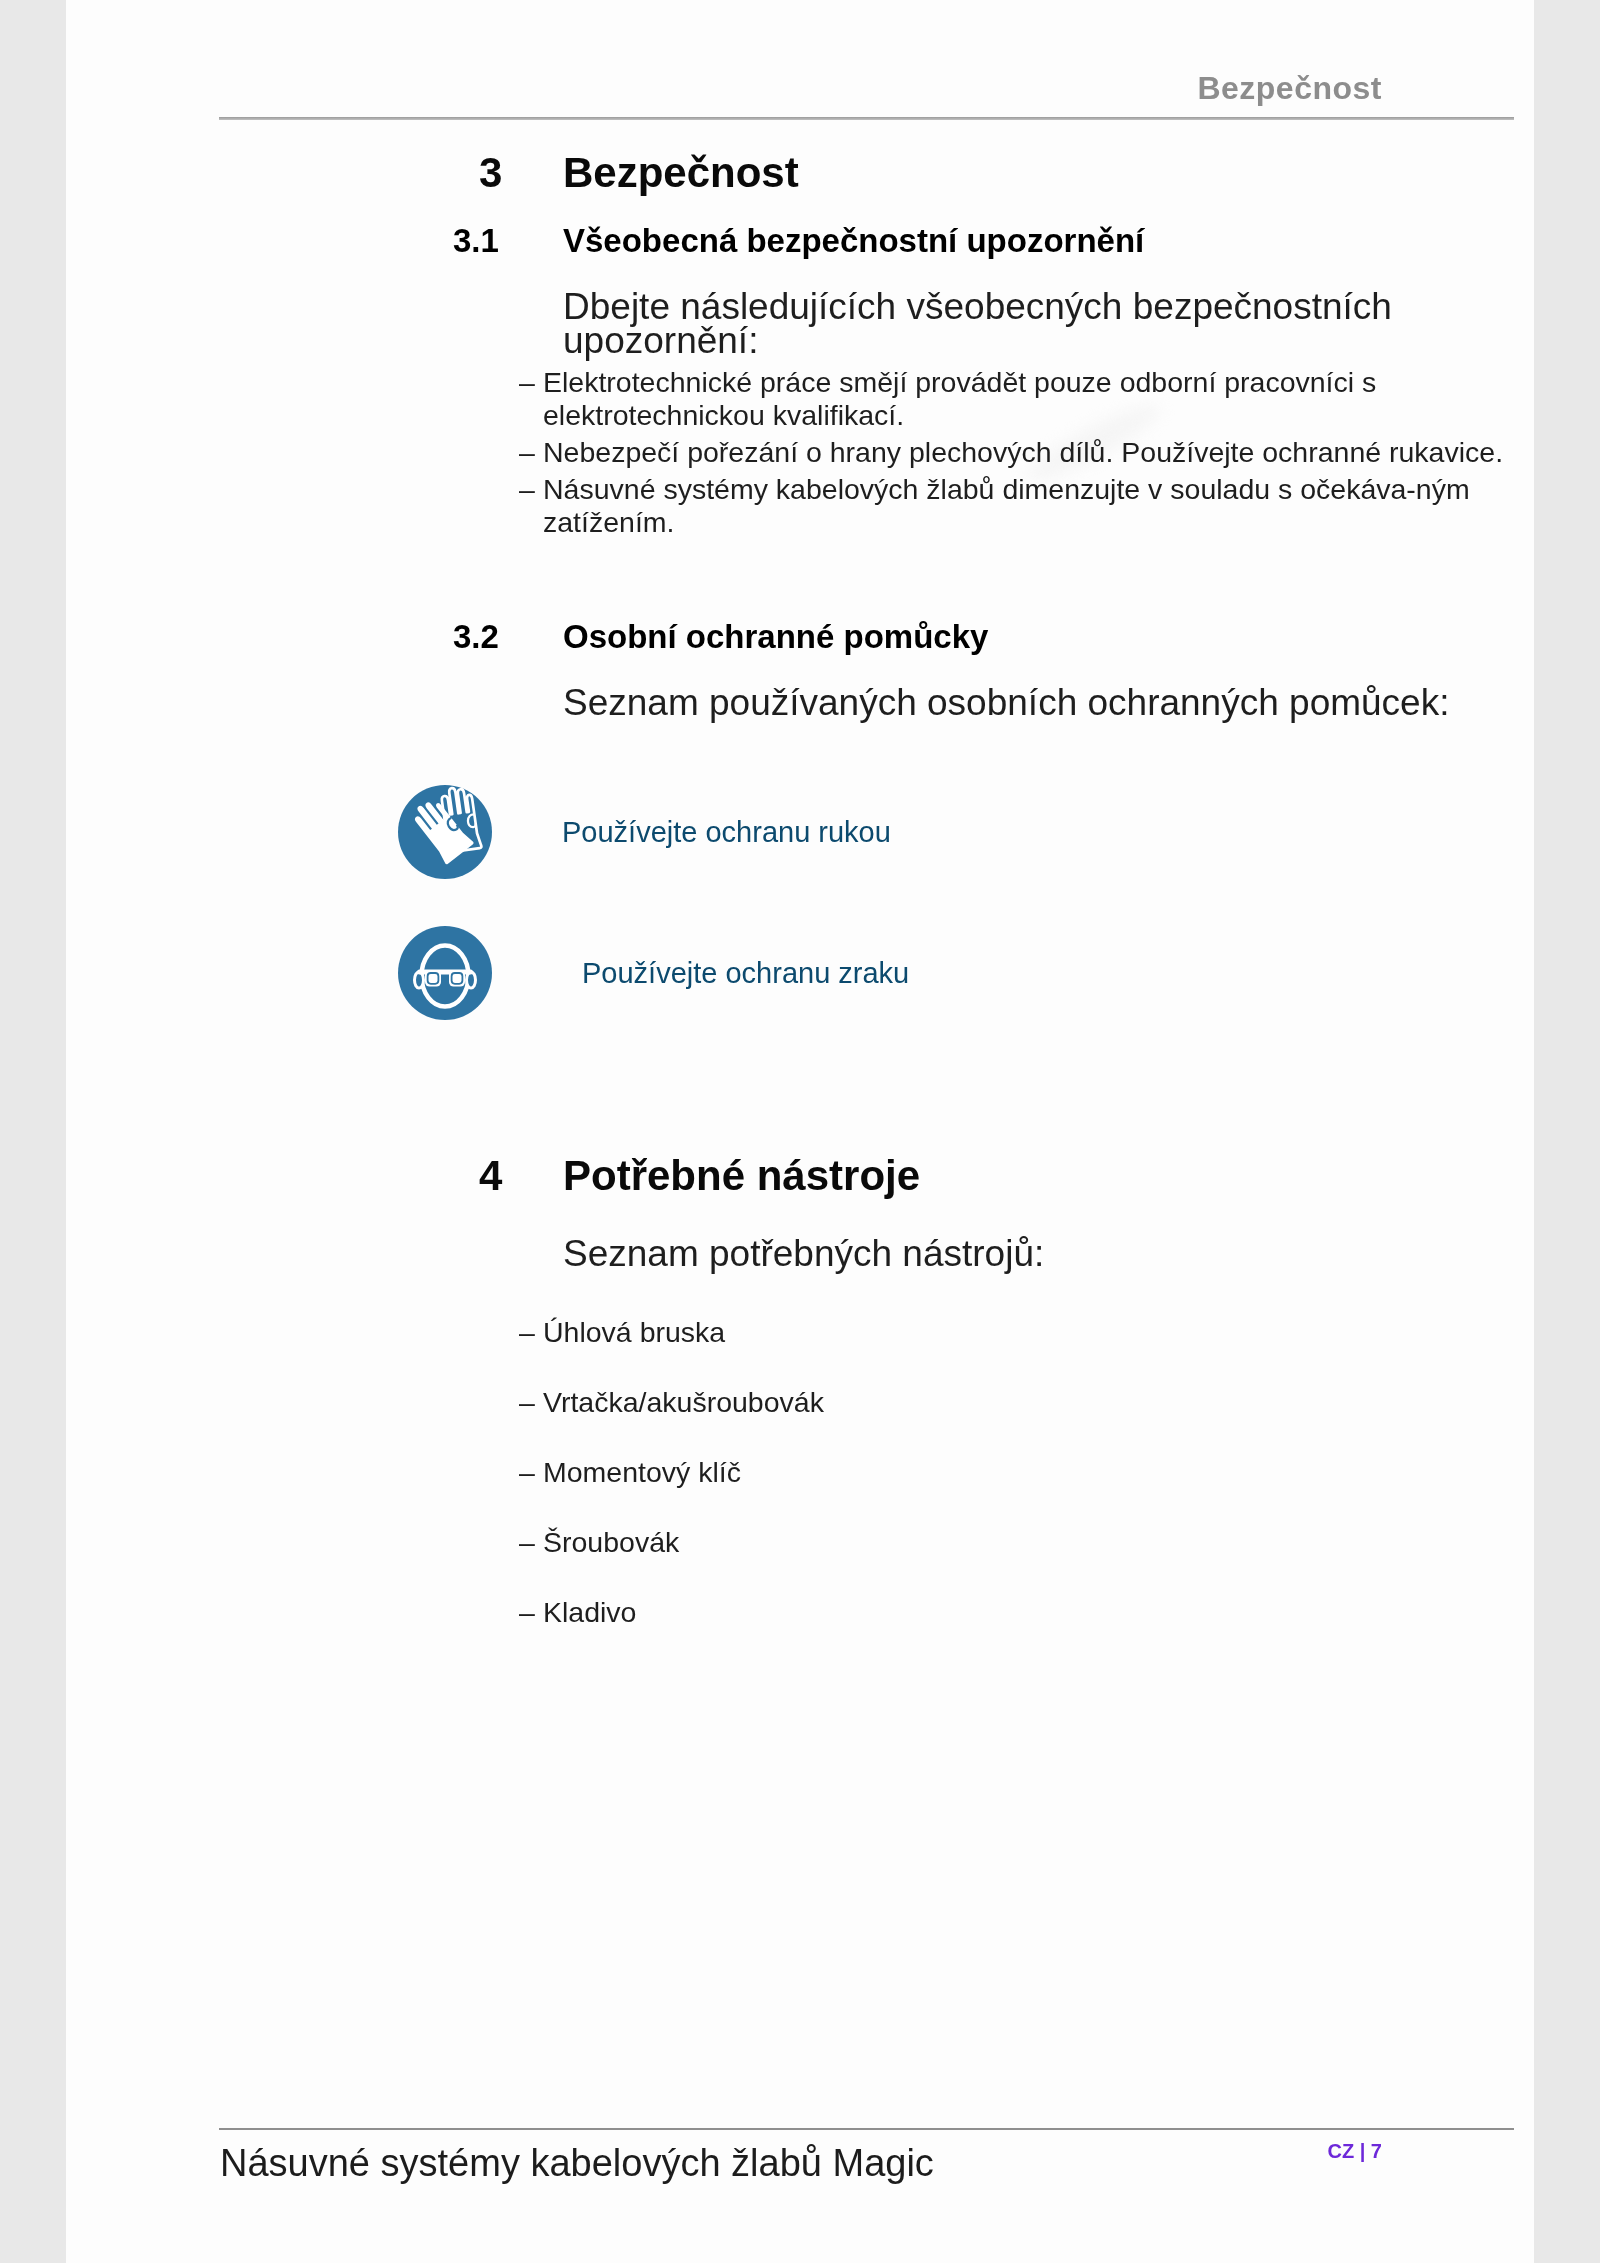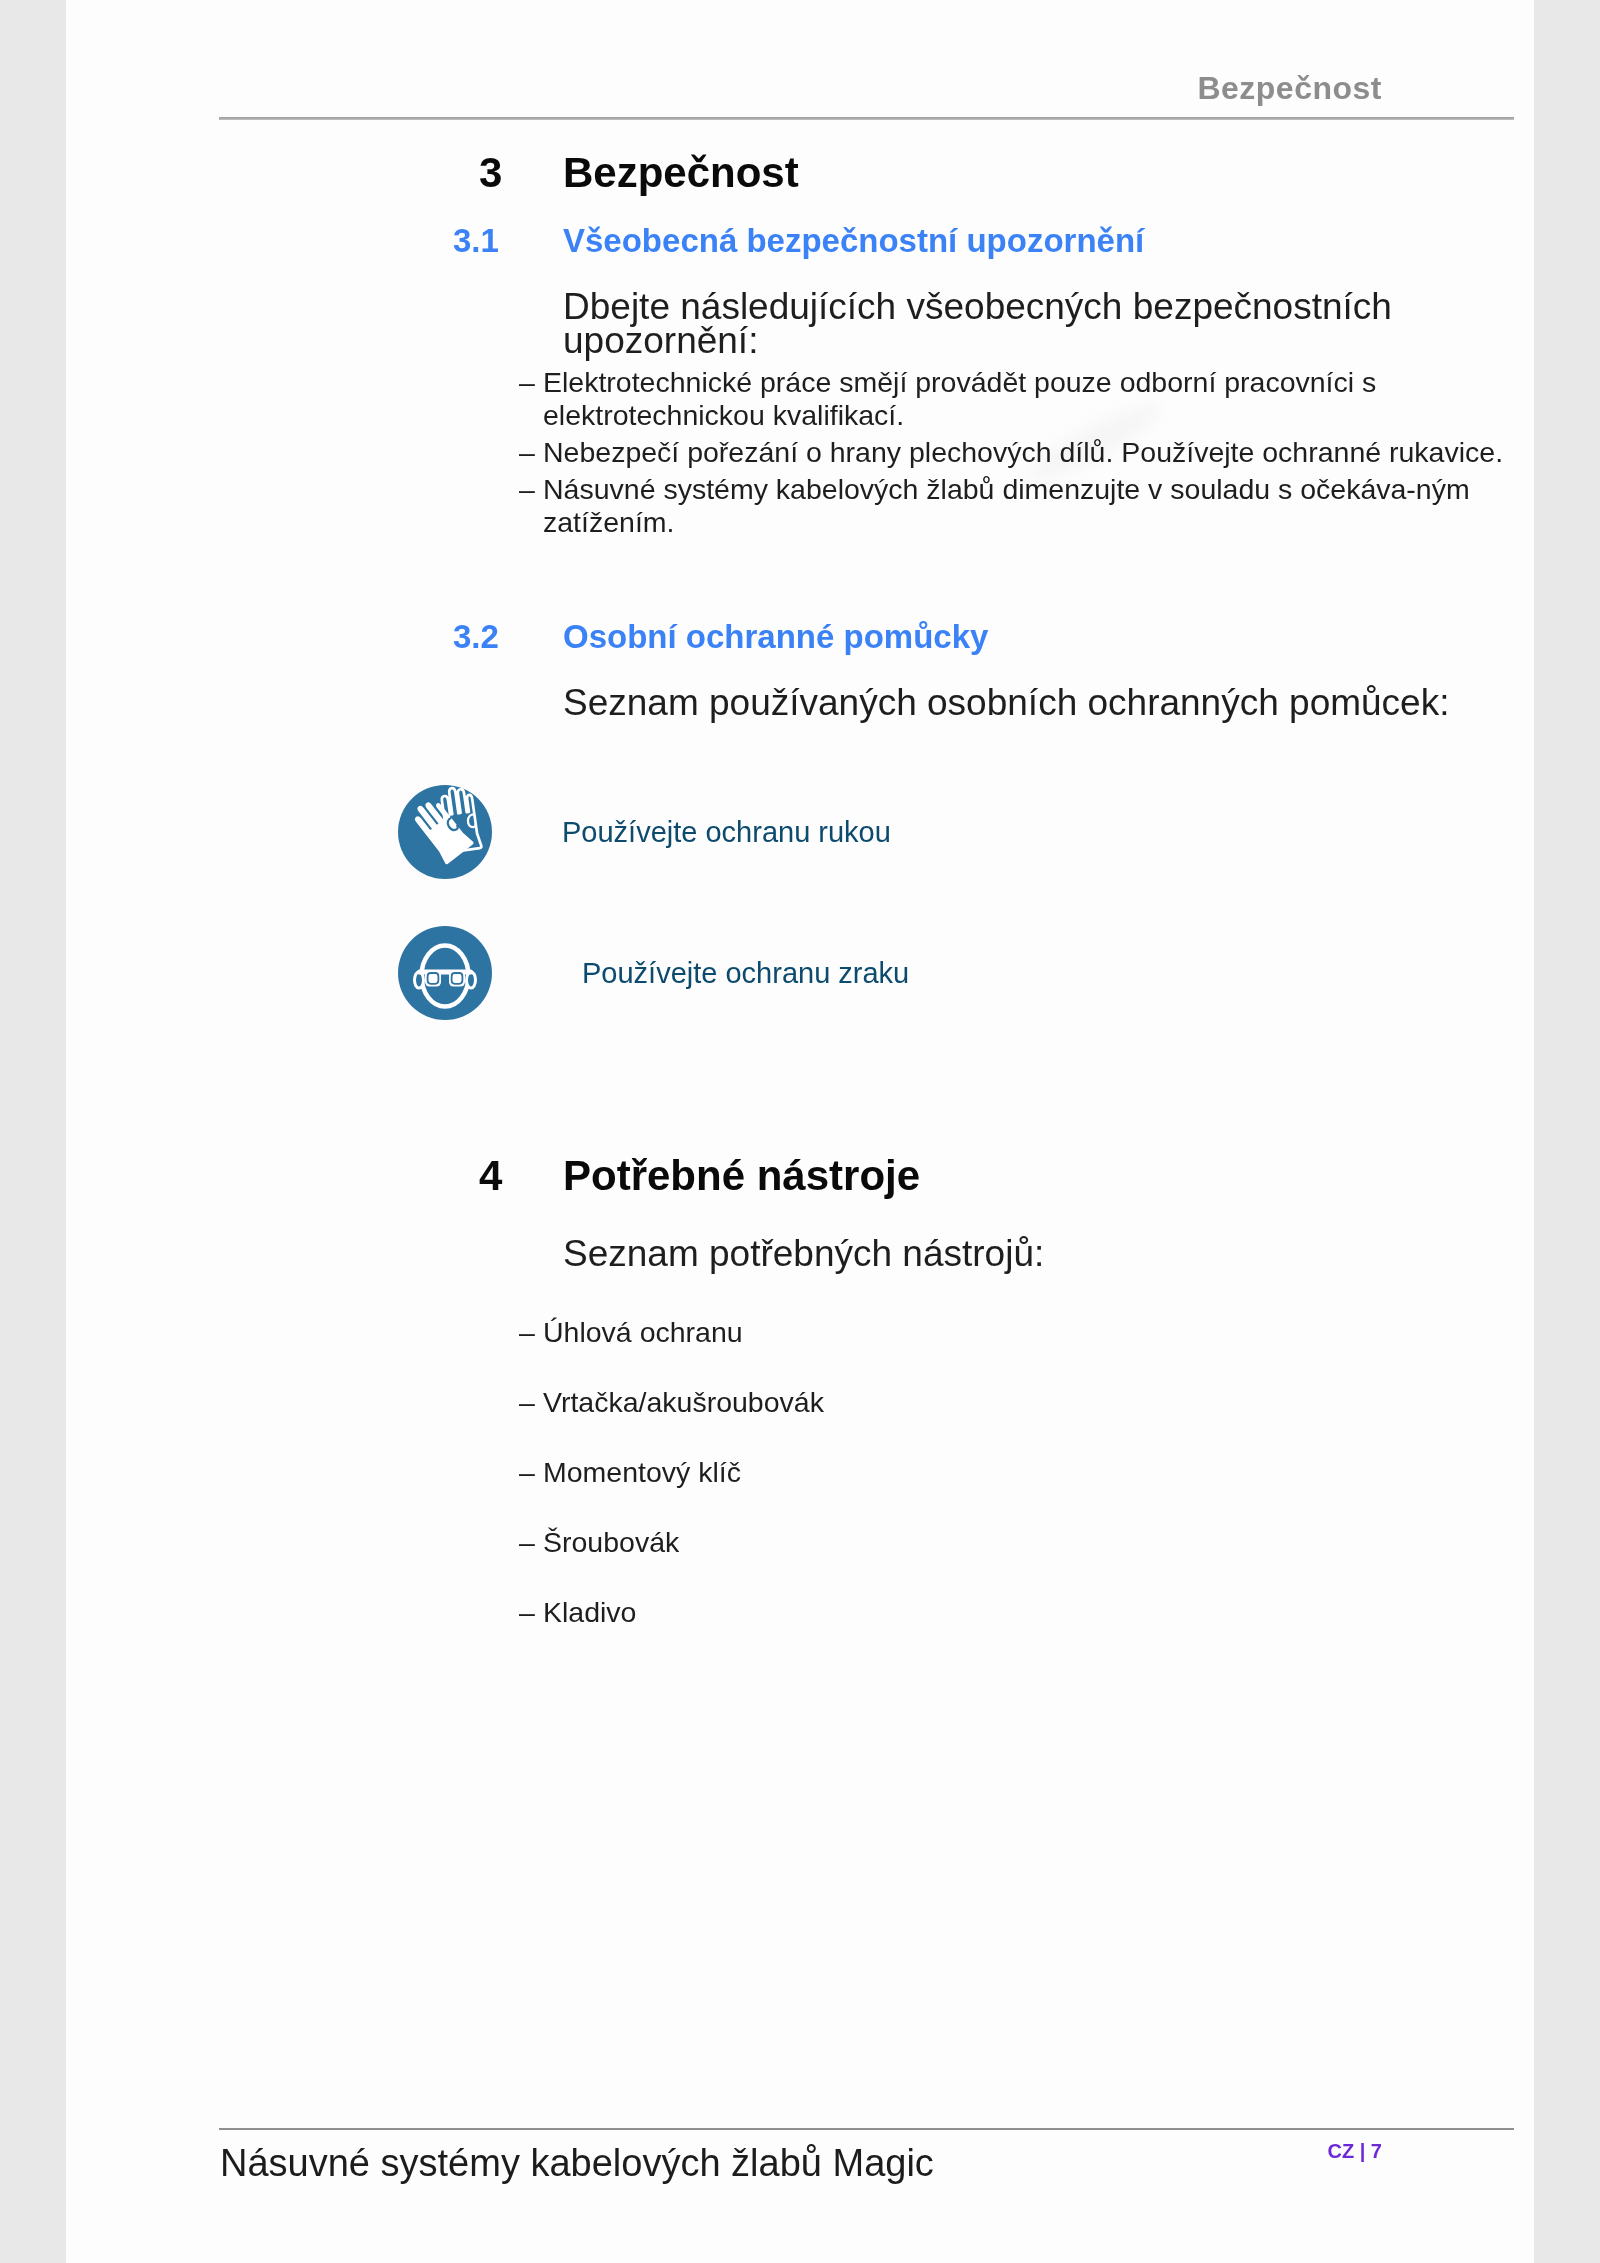--- a/index.html
+++ b/index.html
@@ -17,21 +17,21 @@
     position:absolute;top:70px;right:152px;
     font-size:32px;font-weight:bold;color:#8d8d8d;letter-spacing:.5px;
   }
   .head-rule{
     position:absolute;top:117px;left:153px;width:1295px;height:3px;
     background:linear-gradient(to bottom,#9a9a9a,#c2c2c2);
   }
   
   .h1{position:absolute;left:413px;display:flex;font-size:42px;font-weight:bold;color:#0a0a0a;line-height:1.1;}
   .h1 .num{width:84px;flex:0 0 84px;}
-  .h2{position:absolute;left:387px;display:flex;font-size:33px;font-weight:bold;color:#3b82f6;line-height:1.15;align-items:center;}
+  .h2{position:absolute;left:387px;display:flex;font-size:33px;font-weight:bold;color:#000000;line-height:1.15;align-items:center;}
   .h2 .num{width:110px;flex:0 0 110px;}
   .para{position:absolute;left:497px;font-size:37px;line-height:34px;color:#1e1e1e;}
   
   .dash-list{position:absolute;left:453px;}
   .dash-item{display:flex;margin-bottom:4px;font-size:28.5px;line-height:33px;color:#1e1e1e;}
   .dash-item .dash{flex:0 0 24px;width:24px;}
   .dash-item .txt{width:980px;}
   .tools .dash-item{margin-bottom:37px;}
   .tools .dash-item .txt{width:900px;}
   
@@ -133,21 +133,21 @@
   <div class="h1" style="top:1153px;">
     <span class="num">4</span>
     <span class="ttl">Potřebné nástroje</span>
   </div>
 
   <div class="para" style="top:1237px;">Seznam potřebných nástrojů:</div>
 
   <div class="dash-list tools" style="top:1316px;">
     <div class="dash-item">
       <span class="dash">–</span>
-      <span class="txt">Úhlová ochranu</span>
+      <span class="txt">Úhlová bruska</span>
     </div>
     <div class="dash-item">
       <span class="dash">–</span>
       <span class="txt">Vrtačka/akušroubovák</span>
     </div>
     <div class="dash-item">
       <span class="dash">–</span>
       <span class="txt">Momentový klíč</span>
     </div>
     <div class="dash-item">

